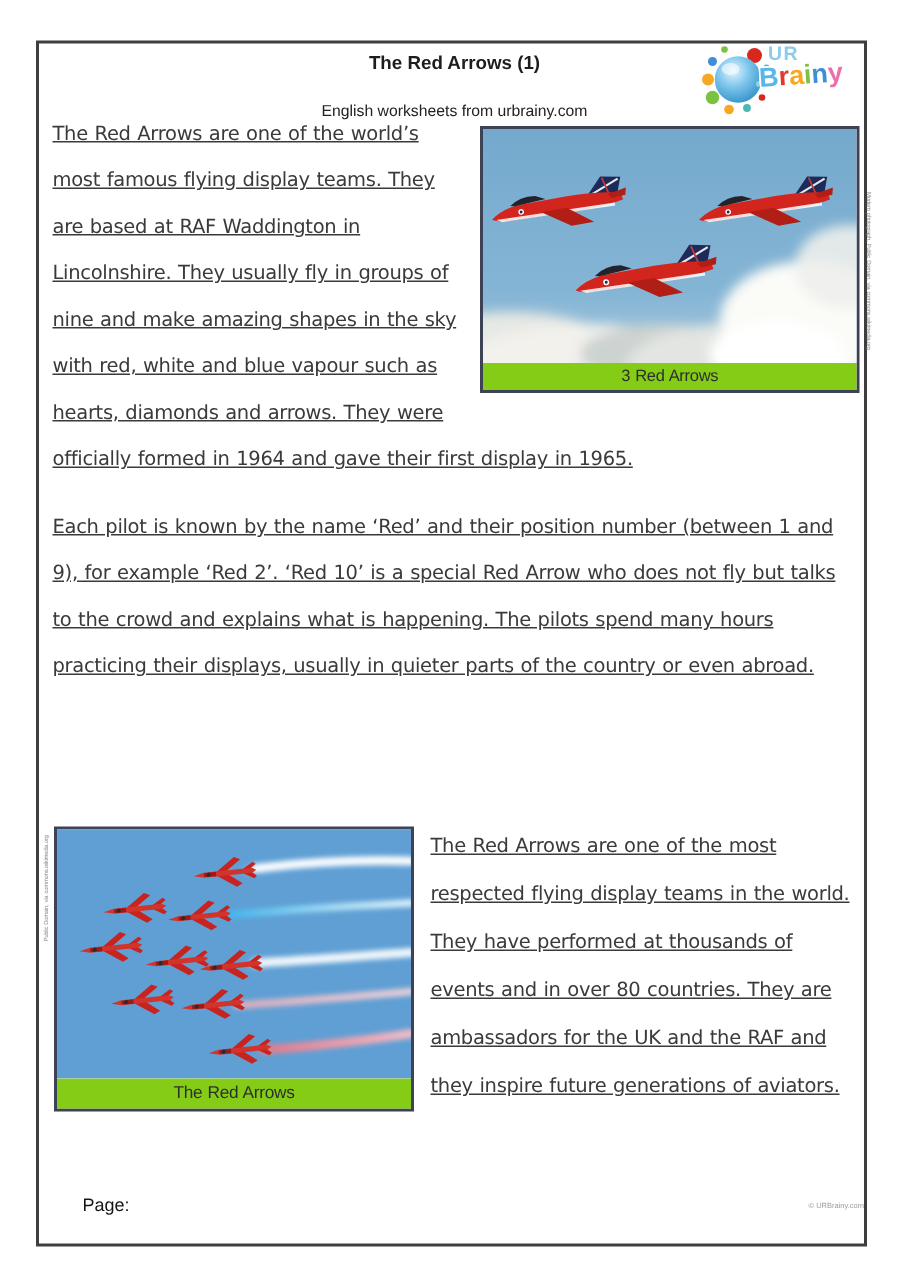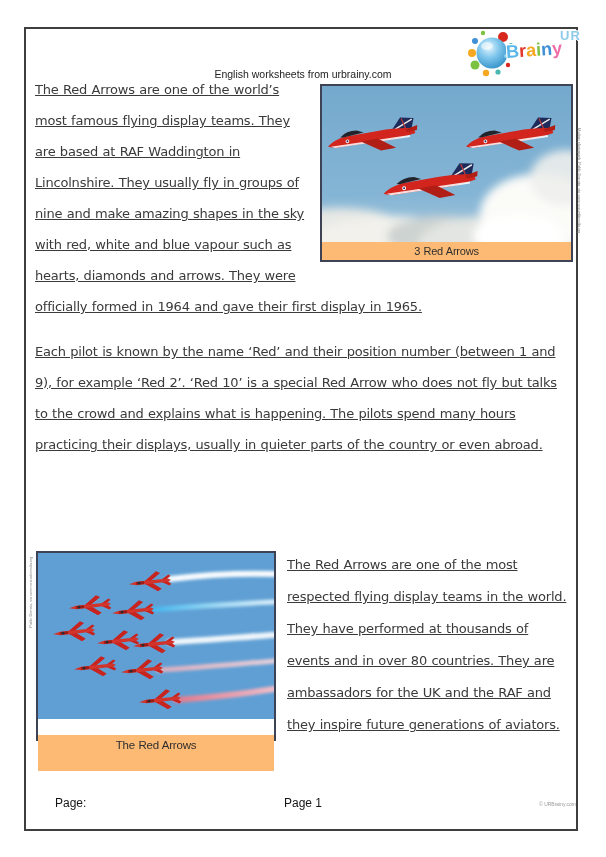--- a/index.html
+++ b/index.html
@@ -8,56 +8,57 @@
   .frame{position:absolute;left:24px;top:27px;width:554px;height:804px;
          border:2px solid #3e3e3e;box-sizing:border-box;}
   
   .title{position:absolute;top:35px;left:0;width:100%;text-align:center;
          font-family:"Liberation Sans",sans-serif;font-size:12.5px;font-weight:bold;color:#1d1d1d;}
   .subtitle{position:absolute;top:68px;left:0;width:100%;text-align:center;
          font-family:"Liberation Sans",sans-serif;font-size:10.5px;color:#222;}
   .logo{position:absolute;left:466px;top:27px;width:108px;height:52px;}
   .logo-ur{position:absolute;left:46px;top:1px;font-size:13px;font-weight:bold;color:#8ecbe9;
          letter-spacing:1px;font-family:"Liberation Sans",sans-serif;
-         text-shadow:-1px 0 #fff,1px 0 #fff,0 -1px #fff,0 1px #fff;margin-left:48px;}
+         text-shadow:-1px 0 #fff,1px 0 #fff,0 -1px #fff,0 1px #fff;}
   .logo-brainy{position:absolute;left:40px;top:13px;font-size:18px;font-weight:bold;
          transform:rotate(-4deg);font-family:"Liberation Sans",sans-serif;letter-spacing:0px;}
   .logo-brainy span{text-shadow:-1px 0 #fff,1px 0 #fff,0 -1px #fff,0 1px #fff,1px 1px #fff,-1px -1px #fff;}
   
   .bodytext{font-size:13px;line-height:31px;color:#3a3a3a;letter-spacing:-0.2px;word-spacing:0.5px;}
   .bodytext p{margin:0;text-decoration:underline;}
   .bodytext p.mt{margin-top:14px;}
   #text-top{position:absolute;left:35px;top:74px;width:538px;}
   #text-bottom{position:absolute;left:35px;top:549px;width:538px;line-height:32px;}
   
   .photo{position:relative;box-sizing:border-box;border:2px solid #3d4354;background:#fff;}
   #photo1{float:right;width:253px;height:178px;margin:10px 0 10px 10px;}
   #photo2{float:left;width:240px;height:190px;margin:2px 11px 4px 1px;}
   .photo svg{display:block;}
-  .pcaption{text-align:center;font-family:"Liberation Sans",sans-serif;color:#2e2e2e;background:#fdba74;}
+  .pcaption{text-align:center;font-family:"Liberation Sans",sans-serif;color:#2e2e2e;background:#84cc16;}
   #photo1 .pcaption{height:18px;line-height:18px;font-size:11px;}
-  #photo2 .pcaption{height:36px;line-height:20px;font-size:11.5px;margin-top:16px;}
+  #photo2 .pcaption{height:20px;line-height:20px;font-size:11.5px;}
   .credit{position:absolute;font-size:4px;line-height:4.5px;color:#8a8a8a;white-space:nowrap;
           font-family:"Liberation Sans",sans-serif;}
   .credit-r{right:-10px;top:42px;writing-mode:vertical-rl;}
   .credit-l{left:-9px;top:4px;writing-mode:vertical-rl;transform:rotate(180deg);}
   
   .footer-name{position:absolute;left:55px;top:796px;font-size:12px;color:#151515;
           font-family:"Liberation Sans",sans-serif;}
   .footer-page{position:absolute;left:0;width:100%;top:796px;text-align:center;font-size:12px;
           color:#151515;font-family:"Liberation Sans",sans-serif;}
   .footer-copy{position:absolute;right:30px;top:801px;font-size:5px;color:#9a9a9a;
           font-family:"Liberation Sans",sans-serif;}
 </style>
 </head>
 <body>
 
 <div class="sheet">
   <div class="frame"></div>
 
+  <div class="title">The Red Arrows (1)</div>
   <div class="subtitle">English worksheets from urbrainy.com</div>
 
   <div class="logo">
     <svg width="50" height="52" viewBox="0 0 50 52">
       <defs>
         <radialGradient id="globeGrad" cx="40%" cy="32%" r="75%">
           <stop offset="0%" stop-color="#e3f6ff"></stop>
           <stop offset="45%" stop-color="#7fc6ec"></stop>
           <stop offset="100%" stop-color="#2f8fc6"></stop>
         </radialGradient>
@@ -176,15 +177,14 @@
           <use href="#jetTop" width="44" height="24" transform="translate(100,135) rotate(-6 22 12)"></use>
         </g>
       </svg>
       <div class="pcaption">The Red Arrows</div>
       <div class="credit credit-l">Public Domain, via commons.wikimedia.org</div>
     </div>
     <p>The Red Arrows are one of the most respected flying display teams in the world. They have performed at thousands of events and in over 80 countries. They are ambassadors for the UK and the RAF and they inspire future generations of aviators.</p>
   </div>
 
   <div class="footer-name">Page:</div>
-  <div class="footer-page">Page 1</div>
   <div class="footer-copy">© URBrainy.com</div>
 </div>
 
 </body></html>

